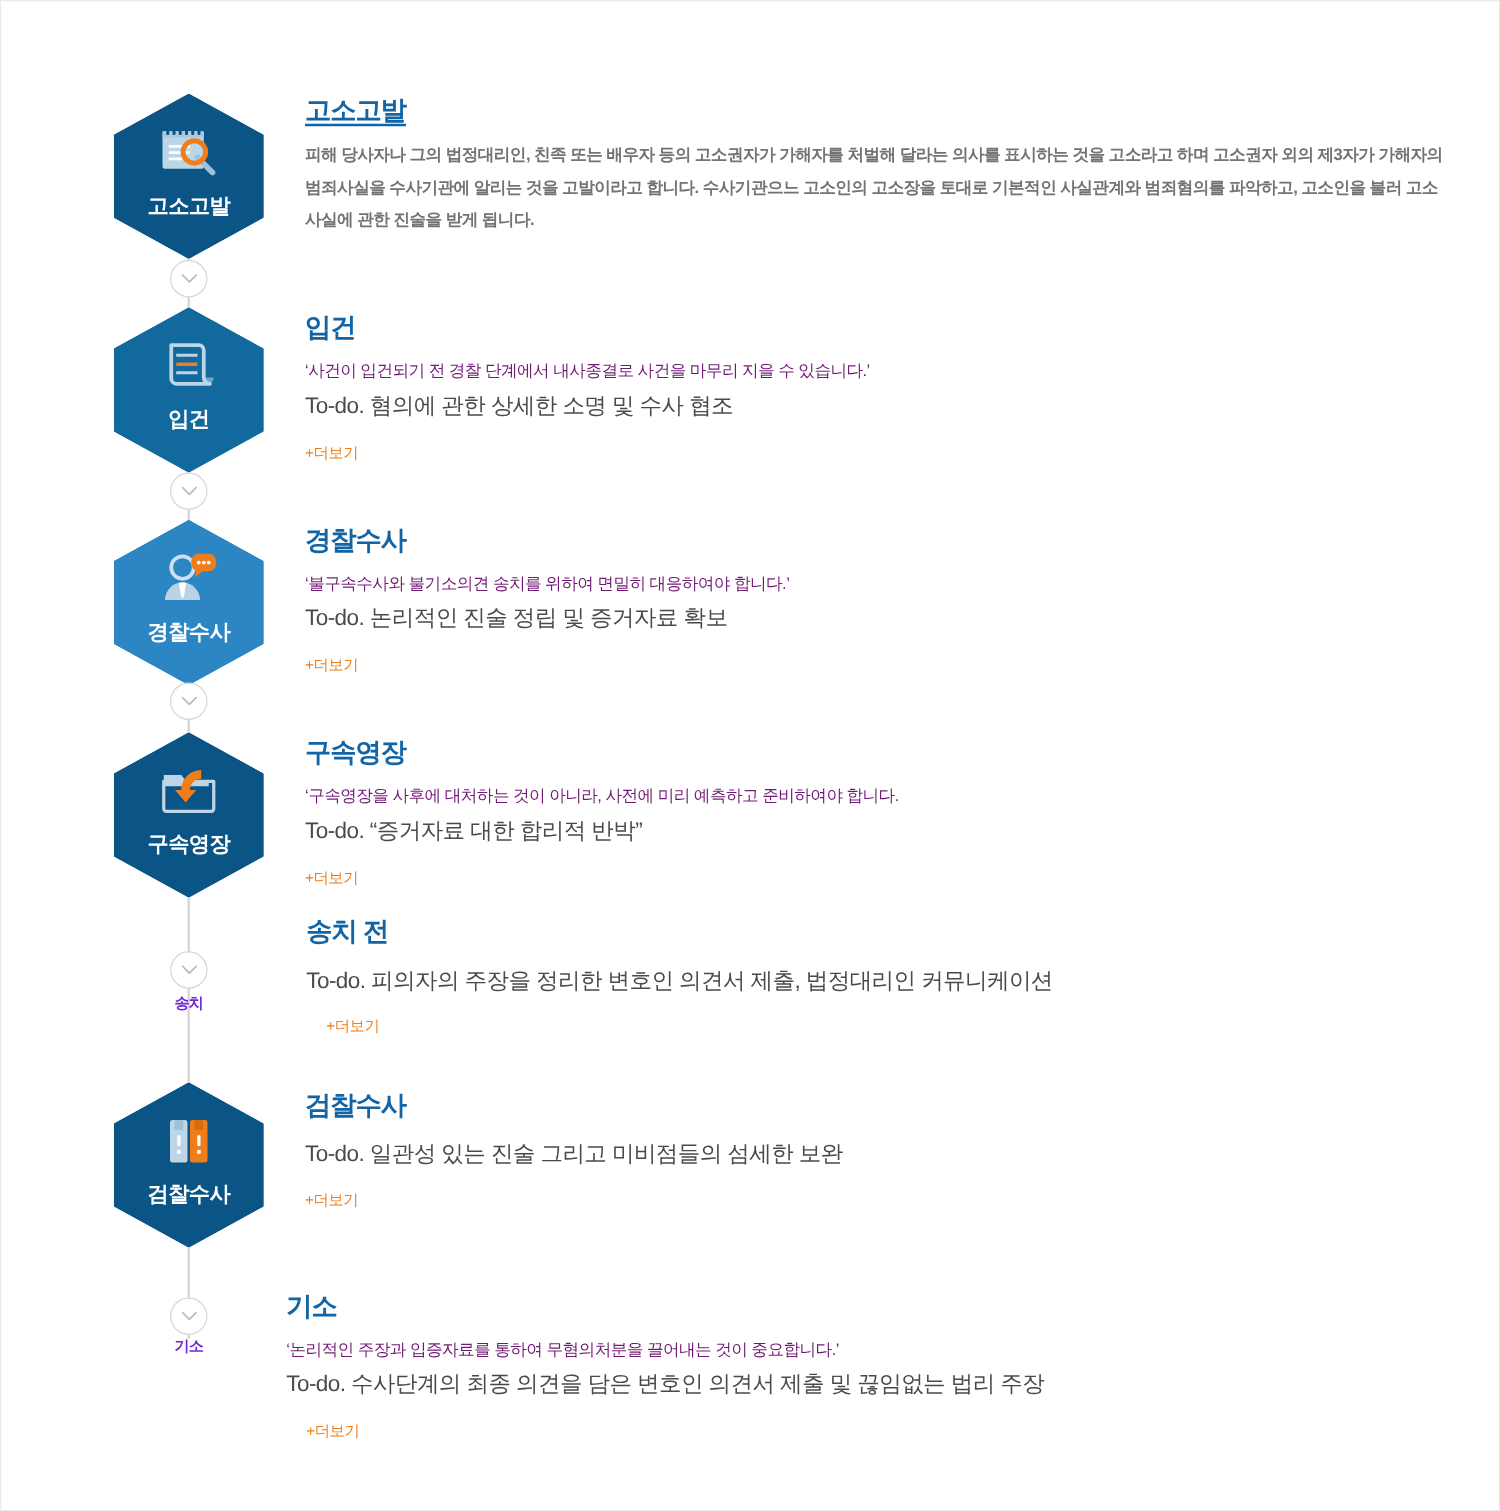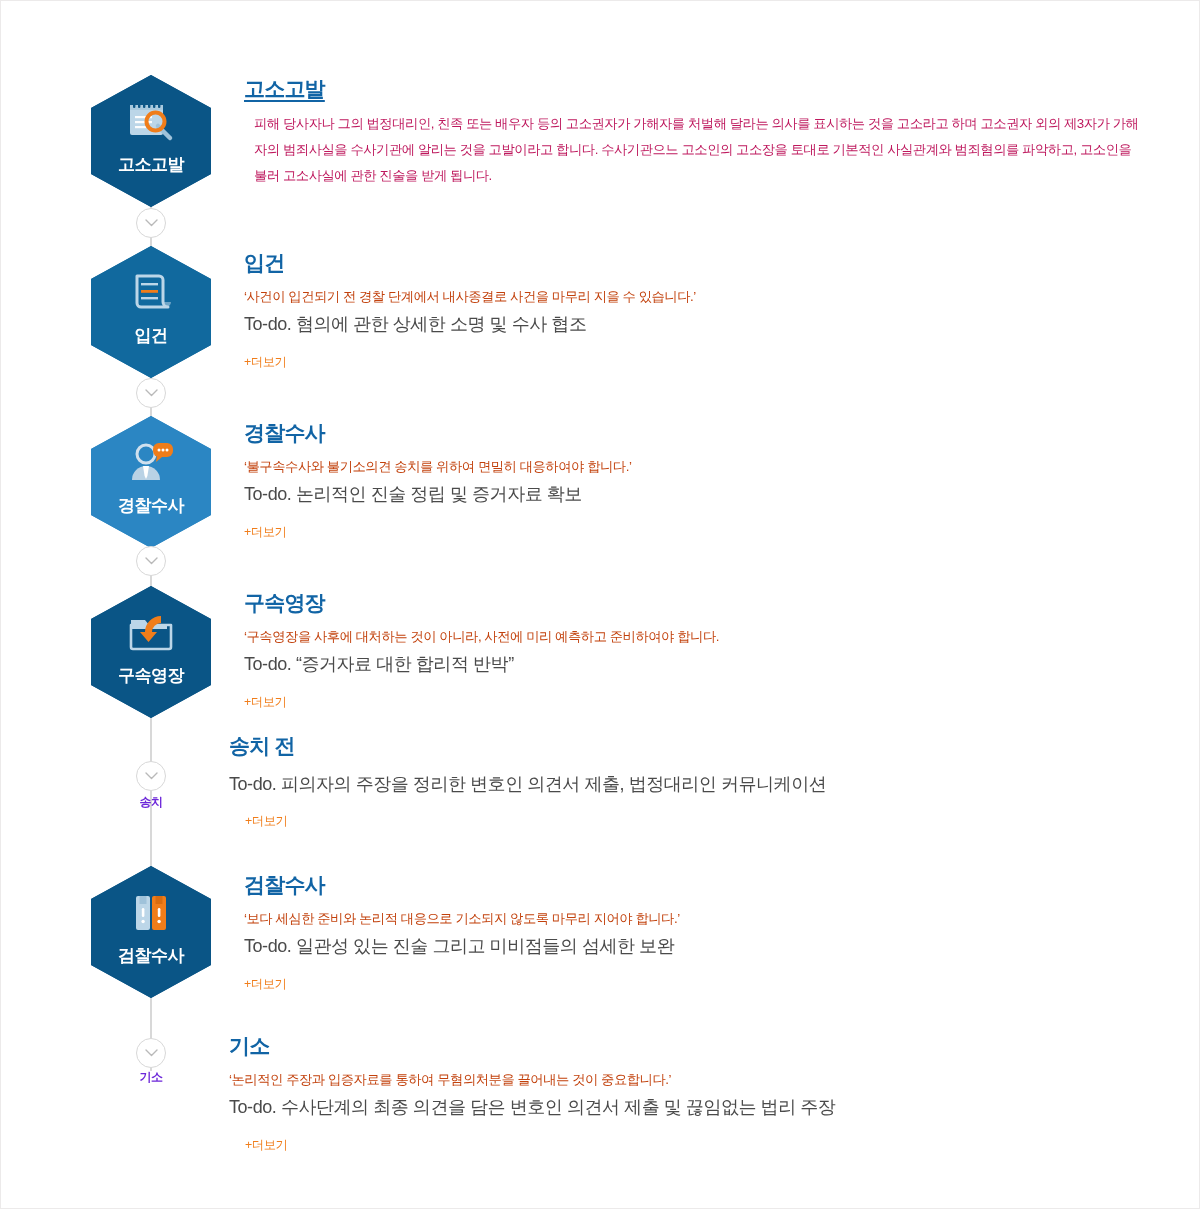--- a/index.html
+++ b/index.html
@@ -121,28 +121,29 @@
     line-height: 1.1;
   }
   .sec-title.underlined {
     text-decoration: underline;
     text-underline-offset: 4px;
     text-decoration-thickness: 2px;
   }
   .sec-body {
     font-size: 13.3px;
     line-height: 1.95;
-    color: #be185d;
+    color: #737373;
     letter-spacing: -0.45px;
-    margin: 10px;
+    margin: 0;
+    font-weight: bold;
   }
   .quote {
     font-size: 13.3px;
     line-height: 1.75;
-    color: #c2410c;
+    color: #701a75;
     letter-spacing: -0.45px;
     margin: 0;
   }
   .todo {
     font-size: 18px;
     line-height: 1.8;
     color: #4a4a4a;
     letter-spacing: -0.45px;
     margin: 0;
   }
@@ -277,21 +278,21 @@
     <div class="hex-label">구속영장</div>
   </div>
 
   <div class="section" style="left:243px; top:590px; width:700px;">
     <h2 class="sec-title">구속영장</h2>
     <p class="quote">‘구속영장을 사후에 대처하는 것이 아니라, 사전에 미리 예측하고 준비하여야 합니다.</p>
     <p class="todo">To-do. “증거자료 대한 합리적 반박”</p>
     <a class="more" href="#">+더보기</a>
   </div>
 
-  <div class="section" style="left:228px; top:733px; width:720px;">
+  <div class="section" style="left:244px; top:733px; width:720px;">
     <h2 class="sec-title">송치 전</h2>
     <p class="todo">To-do. 피의자의 주장을 정리한 변호인 의견서 제출, 법정대리인 커뮤니케이션</p>
     <a class="more more-indent" href="#">+더보기</a>
   </div>
 
   <div class="connector" style="top:760px;">
     <svg width="13" height="8" viewBox="0 0 13 8" aria-hidden="true">
       <polyline points="1,1 6.5,6.5 12,1" fill="none" stroke="#b9b9b9" stroke-width="1.4" stroke-linecap="round" stroke-linejoin="round"></polyline>
     </svg>
   </div>
@@ -313,21 +314,20 @@
           <rect x="29.8" y="18" width="2.6" height="9" rx="1.3" fill="#ffffff"></rect>
           <circle cx="31.1" cy="31.5" r="1.7" fill="#ffffff"></circle>
         </g>
       </svg>
     </div>
     <div class="hex-label">검찰수사</div>
   </div>
 
   <div class="section" style="left:243px; top:872px; width:720px;">
     <h2 class="sec-title">검찰수사</h2>
-    <p class="quote">‘보다 세심한 준비와 논리적 대응으로 기소되지 않도록 마무리 지어야 합니다.’</p>
     <p class="todo">To-do. 일관성 있는 진술 그리고 미비점들의 섬세한 보완</p>
     <a class="more" href="#">+더보기</a>
   </div>
 
   <div class="connector" style="top:1037px;">
     <svg width="13" height="8" viewBox="0 0 13 8" aria-hidden="true">
       <polyline points="1,1 6.5,6.5 12,1" fill="none" stroke="#b9b9b9" stroke-width="1.4" stroke-linecap="round" stroke-linejoin="round"></polyline>
     </svg>
   </div>
   <div class="conn-label" style="top:1068px;">기소</div>

